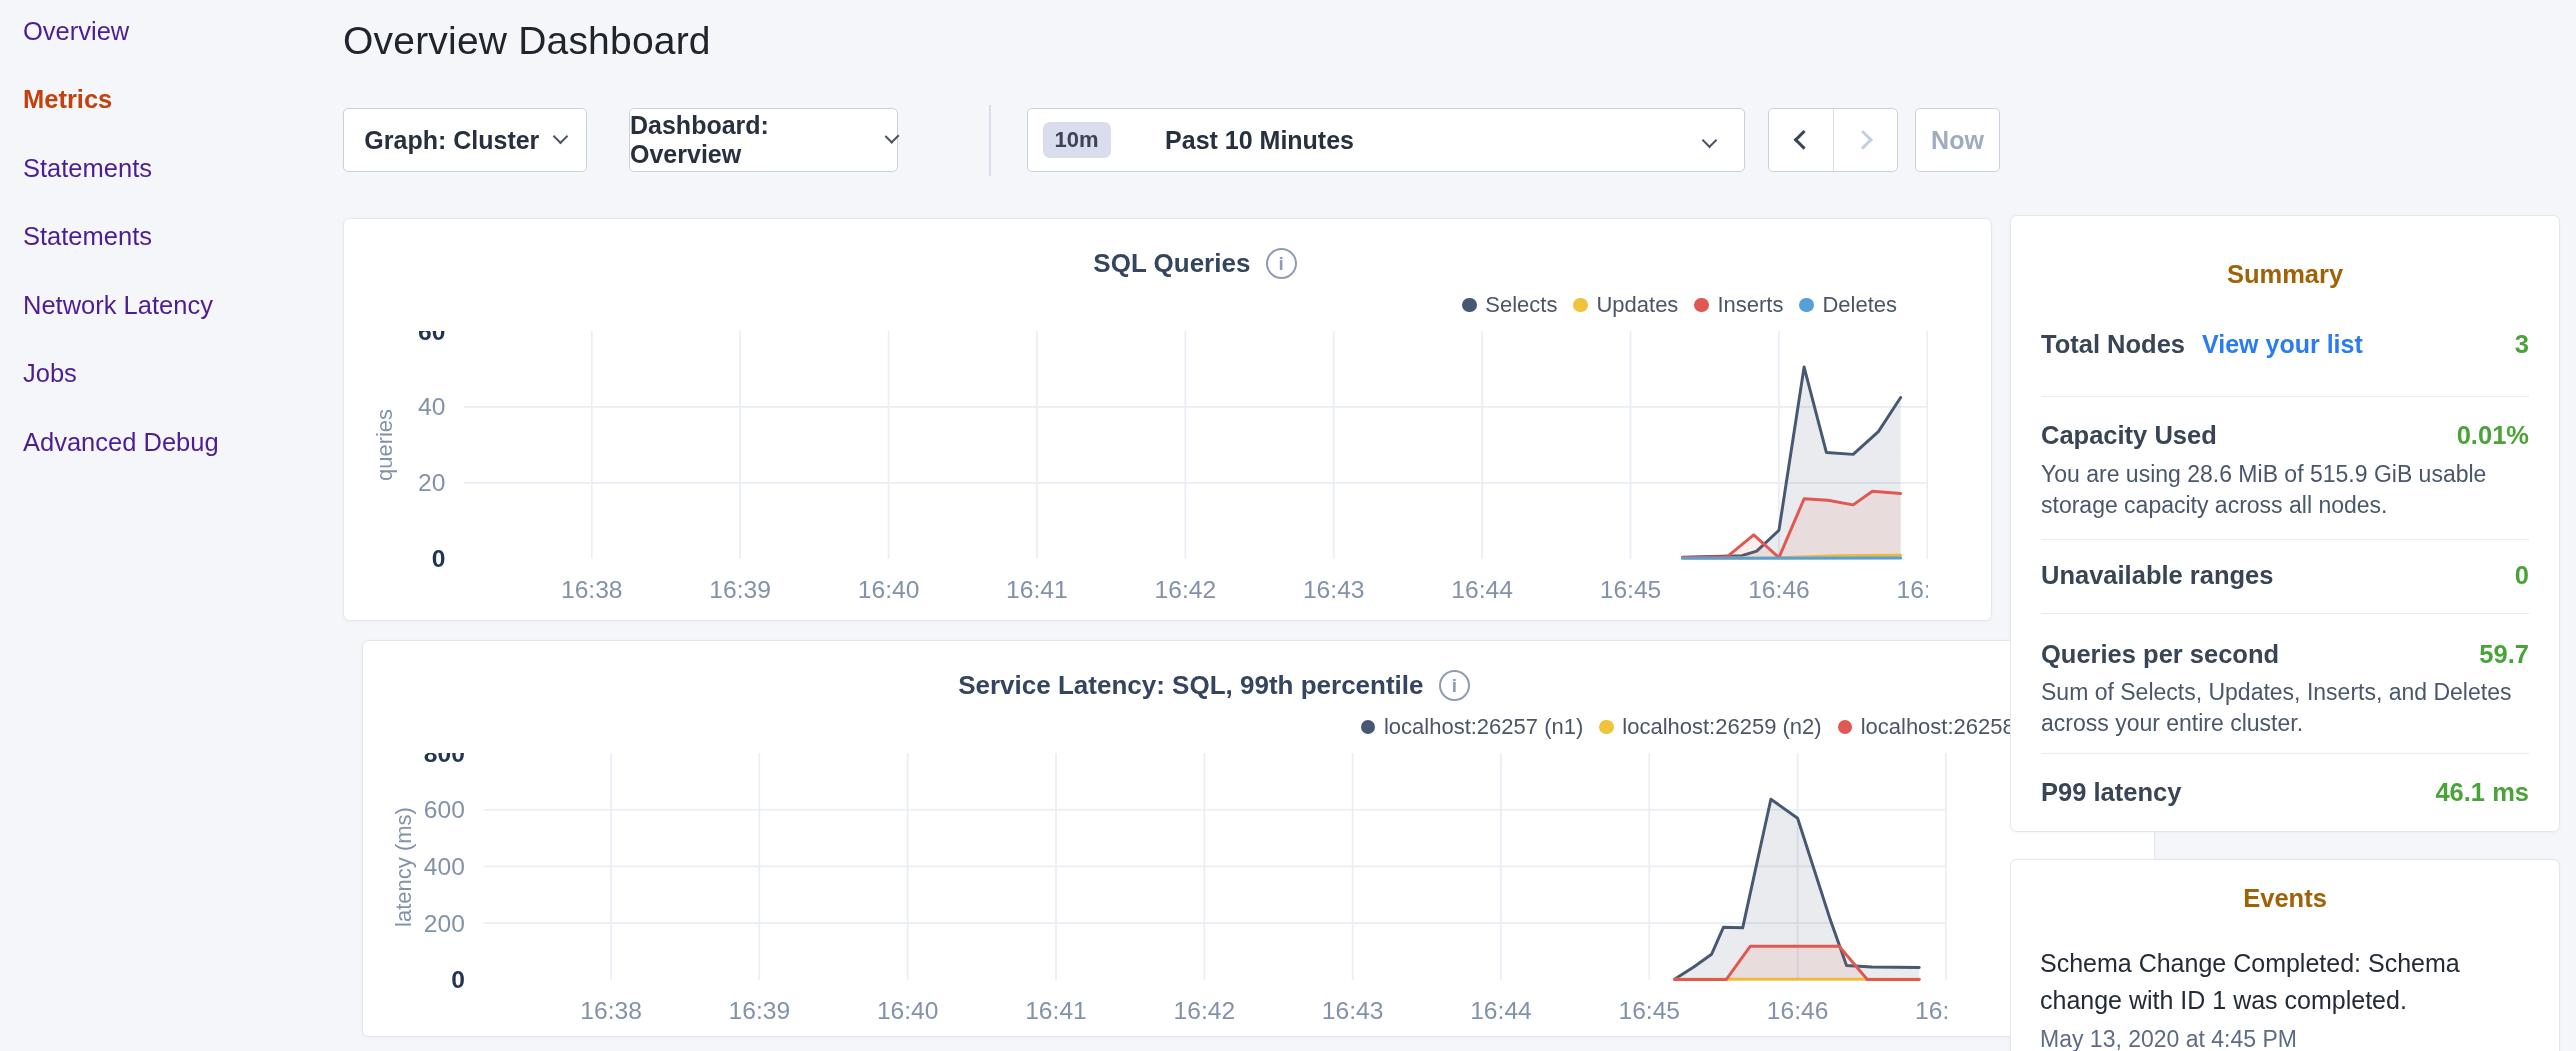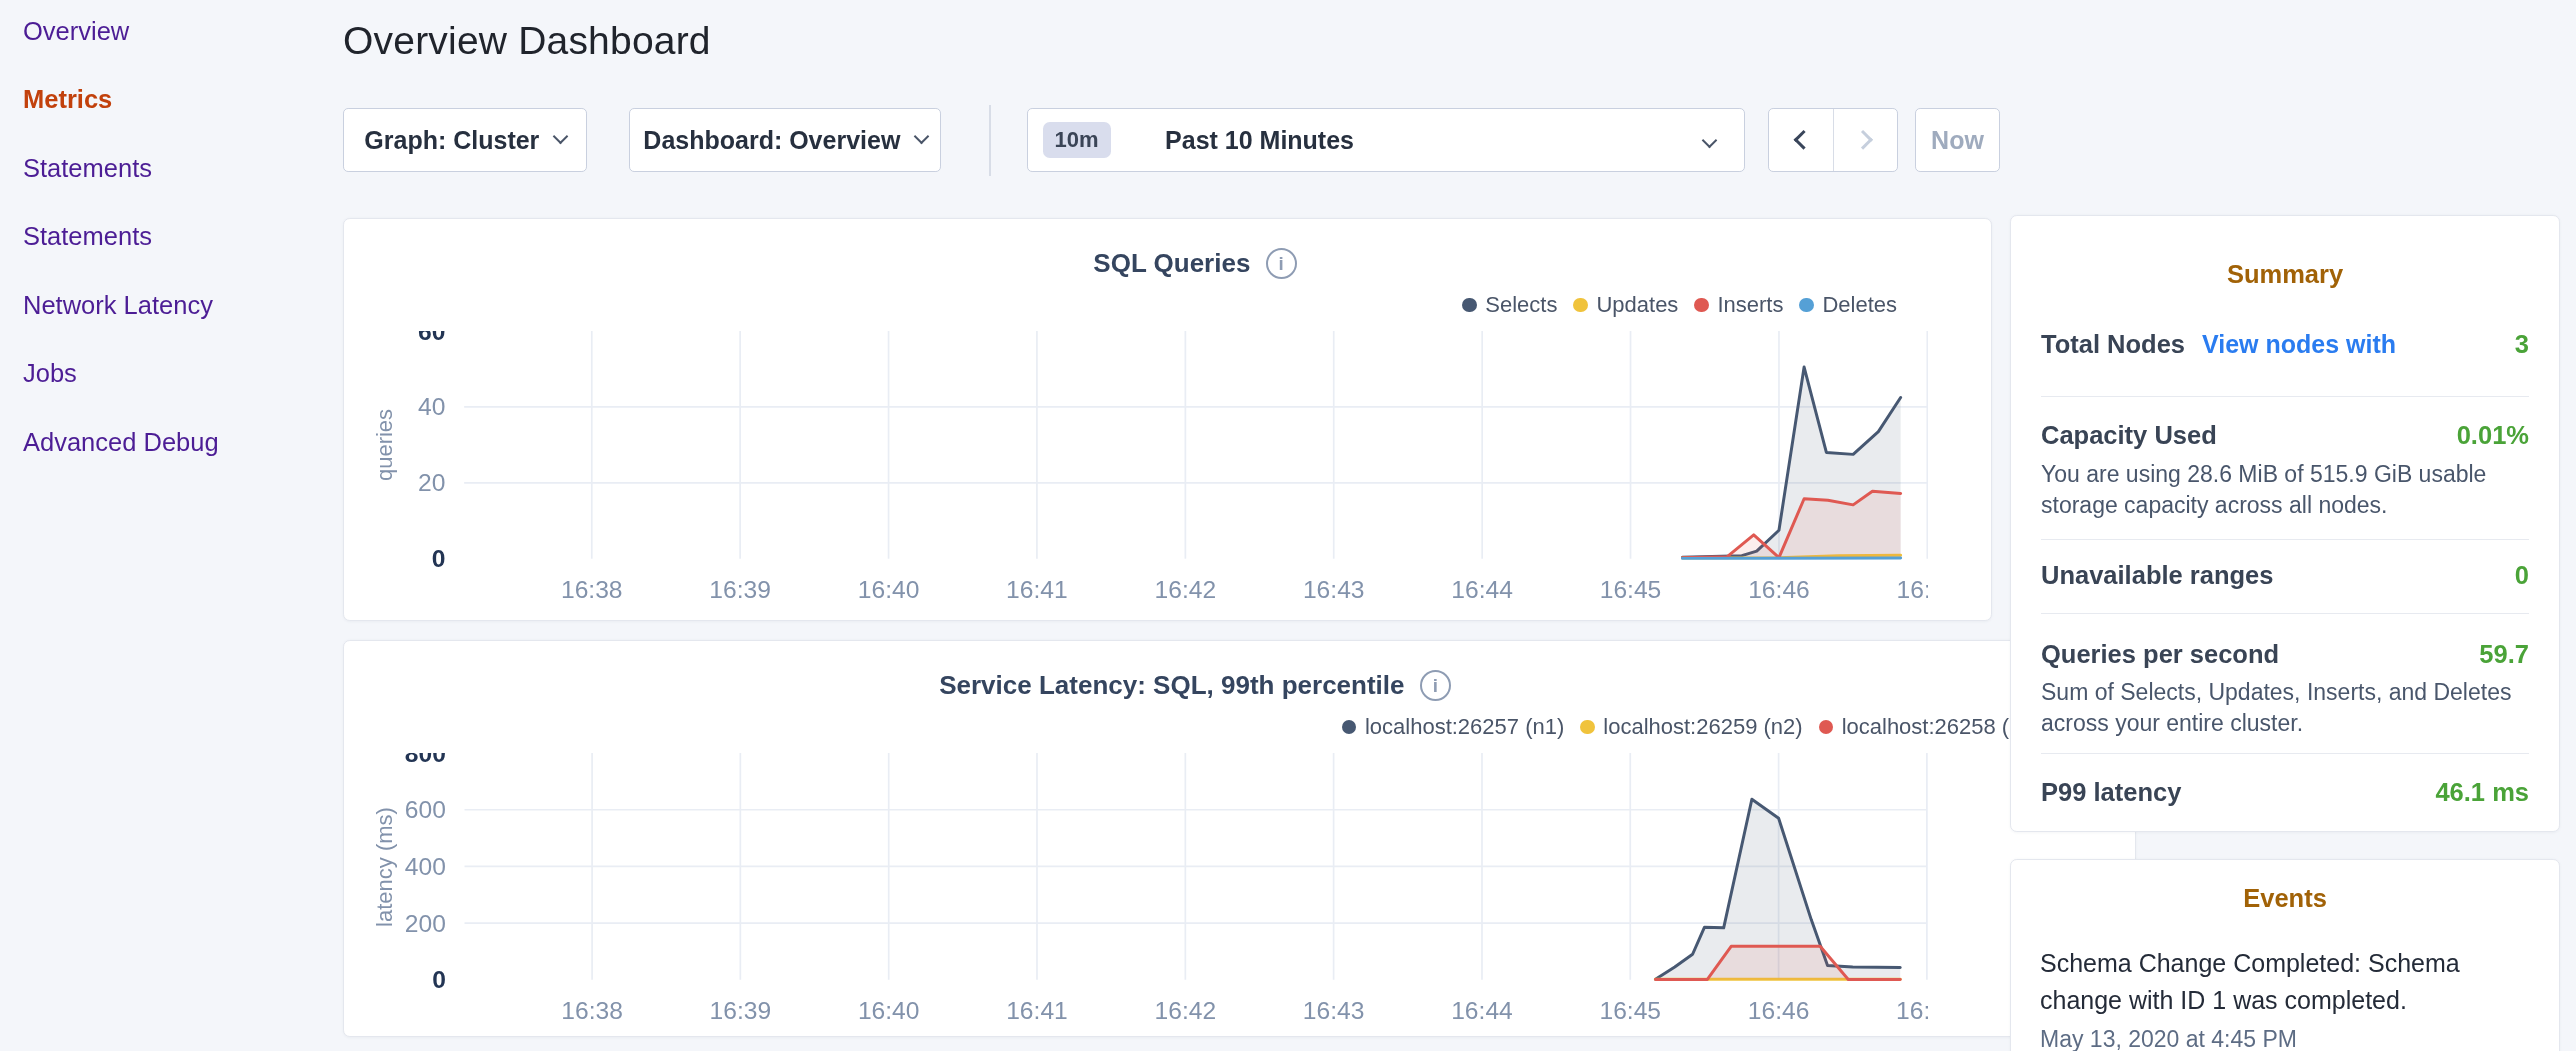--- a/index.html
+++ b/index.html
@@ -27,21 +27,21 @@
     border:0.9px solid #c9d0df; border-radius:5.1px;
     display:flex; align-items:center; justify-content:center;
     font-size:25px; font-weight:bold; color:#27303f; cursor:pointer;
   }
   .chev {
     display:inline-block; width:11px; height:11px;
     border-right:2.6px solid #4a5568; border-bottom:2.6px solid #4a5568;
     transform:rotate(45deg); margin-left:15.3px; position:relative; top:-3.4px;
   }
   .graph-btn { left:343px; width:244px; }
-  .dash-btn  { left:629px; width:312px; }
+  .dash-btn  { left:629px; width:269px; }
   .vdivider  { position:absolute; left:989px; top:105px; height:71px; width:1.7px; background:#d8dde7; }
   .time-box  { left:1027px; width:718px; justify-content:flex-start; padding-left:14.5px;gap:29px; }
   .time-badge {
     background:#d9dded; border-radius:6.8px; padding:5.1px 12px;
     font-size:22px; font-weight:bold; color:#3a4456; margin-right:25.5px;
   }
   .time-chev { position:absolute; right:29px; top:26px; }
   .arrow-group { left:1768px; width:130px; padding:0; overflow:hidden; }
   .arrow-half { width:50%; height:100%; display:flex; align-items:center; justify-content:center; cursor:pointer; }
   .arrow-half + .arrow-half { border-left:0.9px solid #d8dde7; }
@@ -49,21 +49,21 @@
   .chev-left  { border-color:#39455a; transform:rotate(135deg); margin-left:5.1px; }
   .chev-right { border-color:#c6cfdd; transform:rotate(-45deg); margin-right:5.1px; }
   .now-btn { left:1915px; width:85px; color:#9fabbe; cursor:default; }
   
   .card {
     position:absolute; background:#fff;
     border:0.9px solid #e4e7ee; border-radius:6.8px;
     box-shadow:0 0.9px 2.6px rgba(60,75,100,0.05);
   }
   .sql-card { left:343px; top:218px;  width:1649px; height:403px; }
-  .lat-card { left:343px; top:640px;  width:1793px; height:397px; }
+  .lat-card { left:362px; top:640px;  width:1793px; height:397px; }
   .sum-card { left:2010px; top:215px; width:550px; height:617px; }
   .evt-card { left:2010px; top:859px; width:550px; height:247px; }
   
   .chart-title-row {
     position:absolute; left:119px; width:1464px; top:29px;
     display:flex; align-items:center; justify-content:center; gap:15.3px;
   }
   .chart-title { font-size:26px; font-weight:bold; color:#35455f; }
   .info-icon {
     width:31px; height:31px; border:2.1px solid #8e9cb3; border-radius:50%;
@@ -245,21 +245,21 @@
         <text x="1722.0" y="313" text-anchor="middle" font-size="29" fill="#8292ab">16:47</text>
       </svg></div>
 </section>
 
 <aside class="card sum-card">
   <div class="panel-title">Summary</div>
   <div class="sum-body">
     <div class="srow row-nodes">
       <div class="srow-head">
         <span class="srow-label">Total Nodes</span>
-        <span class="srow-link">View nodes with</span>
+        <span class="srow-link">View your list</span>
         <span class="srow-value">3</span>
       </div>
     </div>
     <div class="srow row-cap">
       <div class="srow-head">
         <span class="srow-label">Capacity Used</span>
         <span class="srow-value">0.01%</span>
       </div>
       <div class="srow-caption">You are using 28.6 MiB of 515.9 GiB usable storage capacity across all nodes.</div>
     </div>

